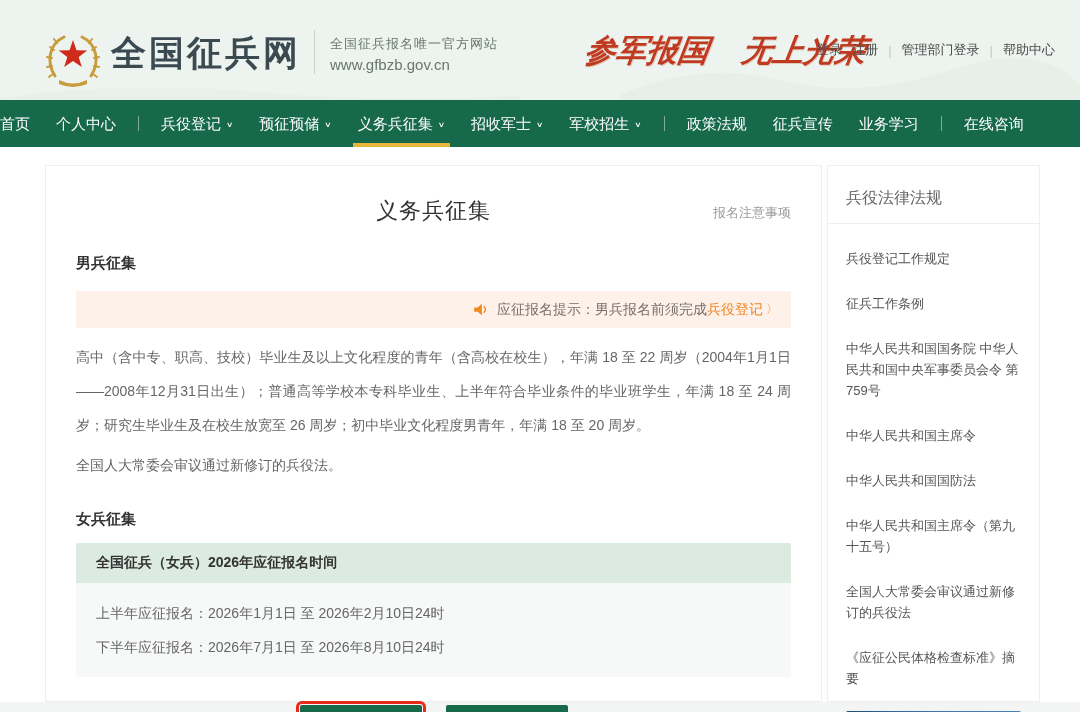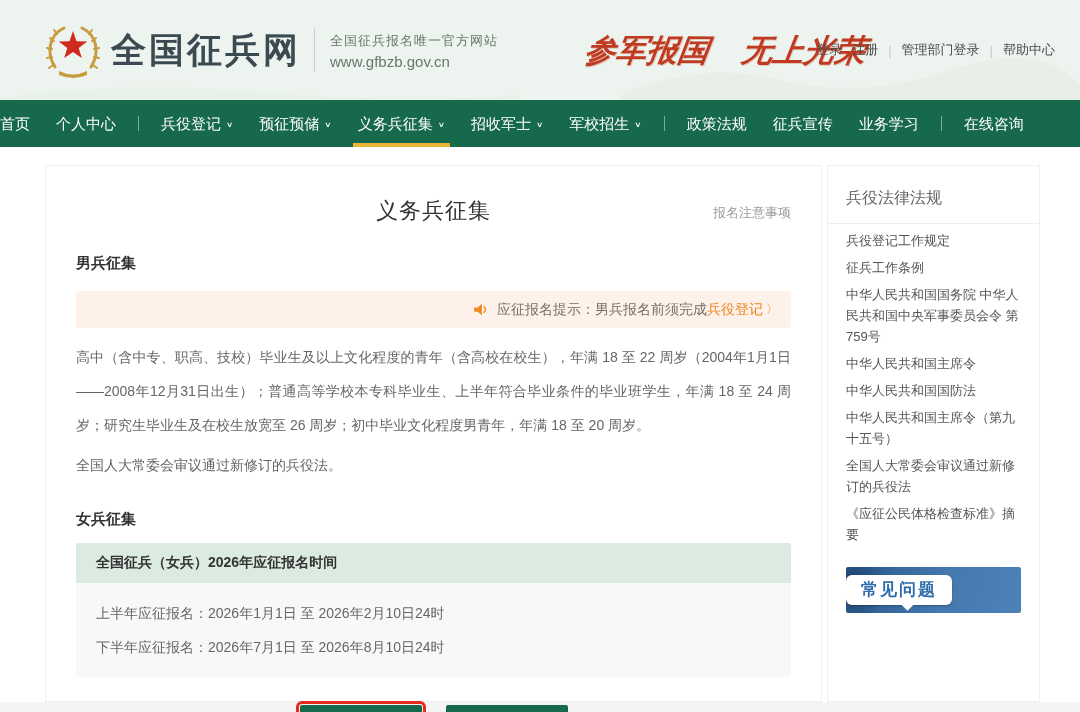--- a/index.html
+++ b/index.html
@@ -2,21 +2,21 @@
 <html><head>
 <meta charset="utf-8">
 <style>
   * { margin:0; padding:0; box-sizing:border-box; }
   html,body { width:1080px; height:712px; overflow:hidden; background:#fff;
               font-family:"Liberation Sans","DejaVu Sans",sans-serif; }
 
   
   .header { position:relative; height:100px; background:#edf3ee; }
   .header-deco { position:absolute; right:0; top:0; width:100%; height:100%; opacity:.5; pointer-events:none; }
-  .logo-row { position:absolute; left:45px; top:21px; display:flex; align-items:center; }
+  .logo-row { position:absolute; left:45px; top:30px; display:flex; }
   .emblem { width:56px; height:58px; }
   .site-name { font-size:35px; font-weight:bold; color:#3a4a50; letter-spacing:3px; margin-left:10px; }
   .v-divider { width:1px; height:44px; background:#c6d2ca; margin:0 15px 0 13px; }
   .taglines { padding-top:3px; }
   .tagline { font-size:13px; color:#68776f; letter-spacing:1px; line-height:21px; }
   .site-url { font-size:15px; color:#68776f; line-height:22px; }
   .slogan { position:absolute; left:585px; top:30px; font-family:"DejaVu Serif","Liberation Serif",serif;
             font-style:italic; font-weight:bold; font-size:31px; color:#bf3a21;
             transform:skewX(-8deg); white-space:nowrap; text-shadow:1px 1px 0 rgba(190,70,40,.25); }
   .slogan .part2 { margin-left:22px; }
@@ -50,21 +50,21 @@
   .schedule-head { background:#dcebe1; padding:11px 20px; font-size:14px; font-weight:bold; color:#333; }
   .schedule-body { background:#f6f9f7; padding:6px 20px 20px; }
   .schedule-line { font-size:14px; color:#666; margin-top:16px; }
   .btn-row { display:flex; justify-content:center; align-items:center; gap:24px; margin-top:28px; }
   .btn { background:#17694c; color:#fff; font-size:15px; border:none; border-radius:2px; padding:9px 21px; cursor:pointer; letter-spacing:1px; }
   .highlighted { outline:3px solid #e8291b; outline-offset:1px; }
 
   
   .sidebar-card { width:213px; height:537px; padding:22px 18px 0; }
   .sidebar-title { font-size:16px; color:#666; padding:0 18px 14px; margin:0 -18px; border-bottom:1px solid #eee; }
-  .side-link { font-size:13px; color:#555; line-height:21px; margin-top:6px; cursor:pointer; }
+  .side-link { font-size:13px; color:#555; line-height:21px; margin-top:24px; cursor:pointer; }
   .faq-banner { margin-top:22px; height:46px; border-radius:2px; position:relative;
                 background:linear-gradient(105deg,#2a5a8e 0%,#336399 22%,#4478ae 55%,#4d82b8 100%);
                 display:flex; align-items:center; cursor:pointer; overflow:hidden; }
   .faq-banner::before { content:""; position:absolute; left:-6px; top:-4px; width:46px; height:60px;
                 background:radial-gradient(ellipse at 30% 40%, rgba(15,40,70,.55), rgba(15,40,70,0) 70%); }
   .faq-bubble { position:relative; background:#fff; border-radius:6px; padding:3px 15px 4px;
                 font-size:17px; font-weight:bold; color:#2e6cab; letter-spacing:2px;
                 box-shadow:0 1px 2px rgba(0,0,0,.25); }
   .faq-bubble::after { content:""; position:absolute; bottom:-4px; left:50%; margin-left:4px;
                 width:9px; height:9px; background:#fff; transform:rotate(45deg); }

